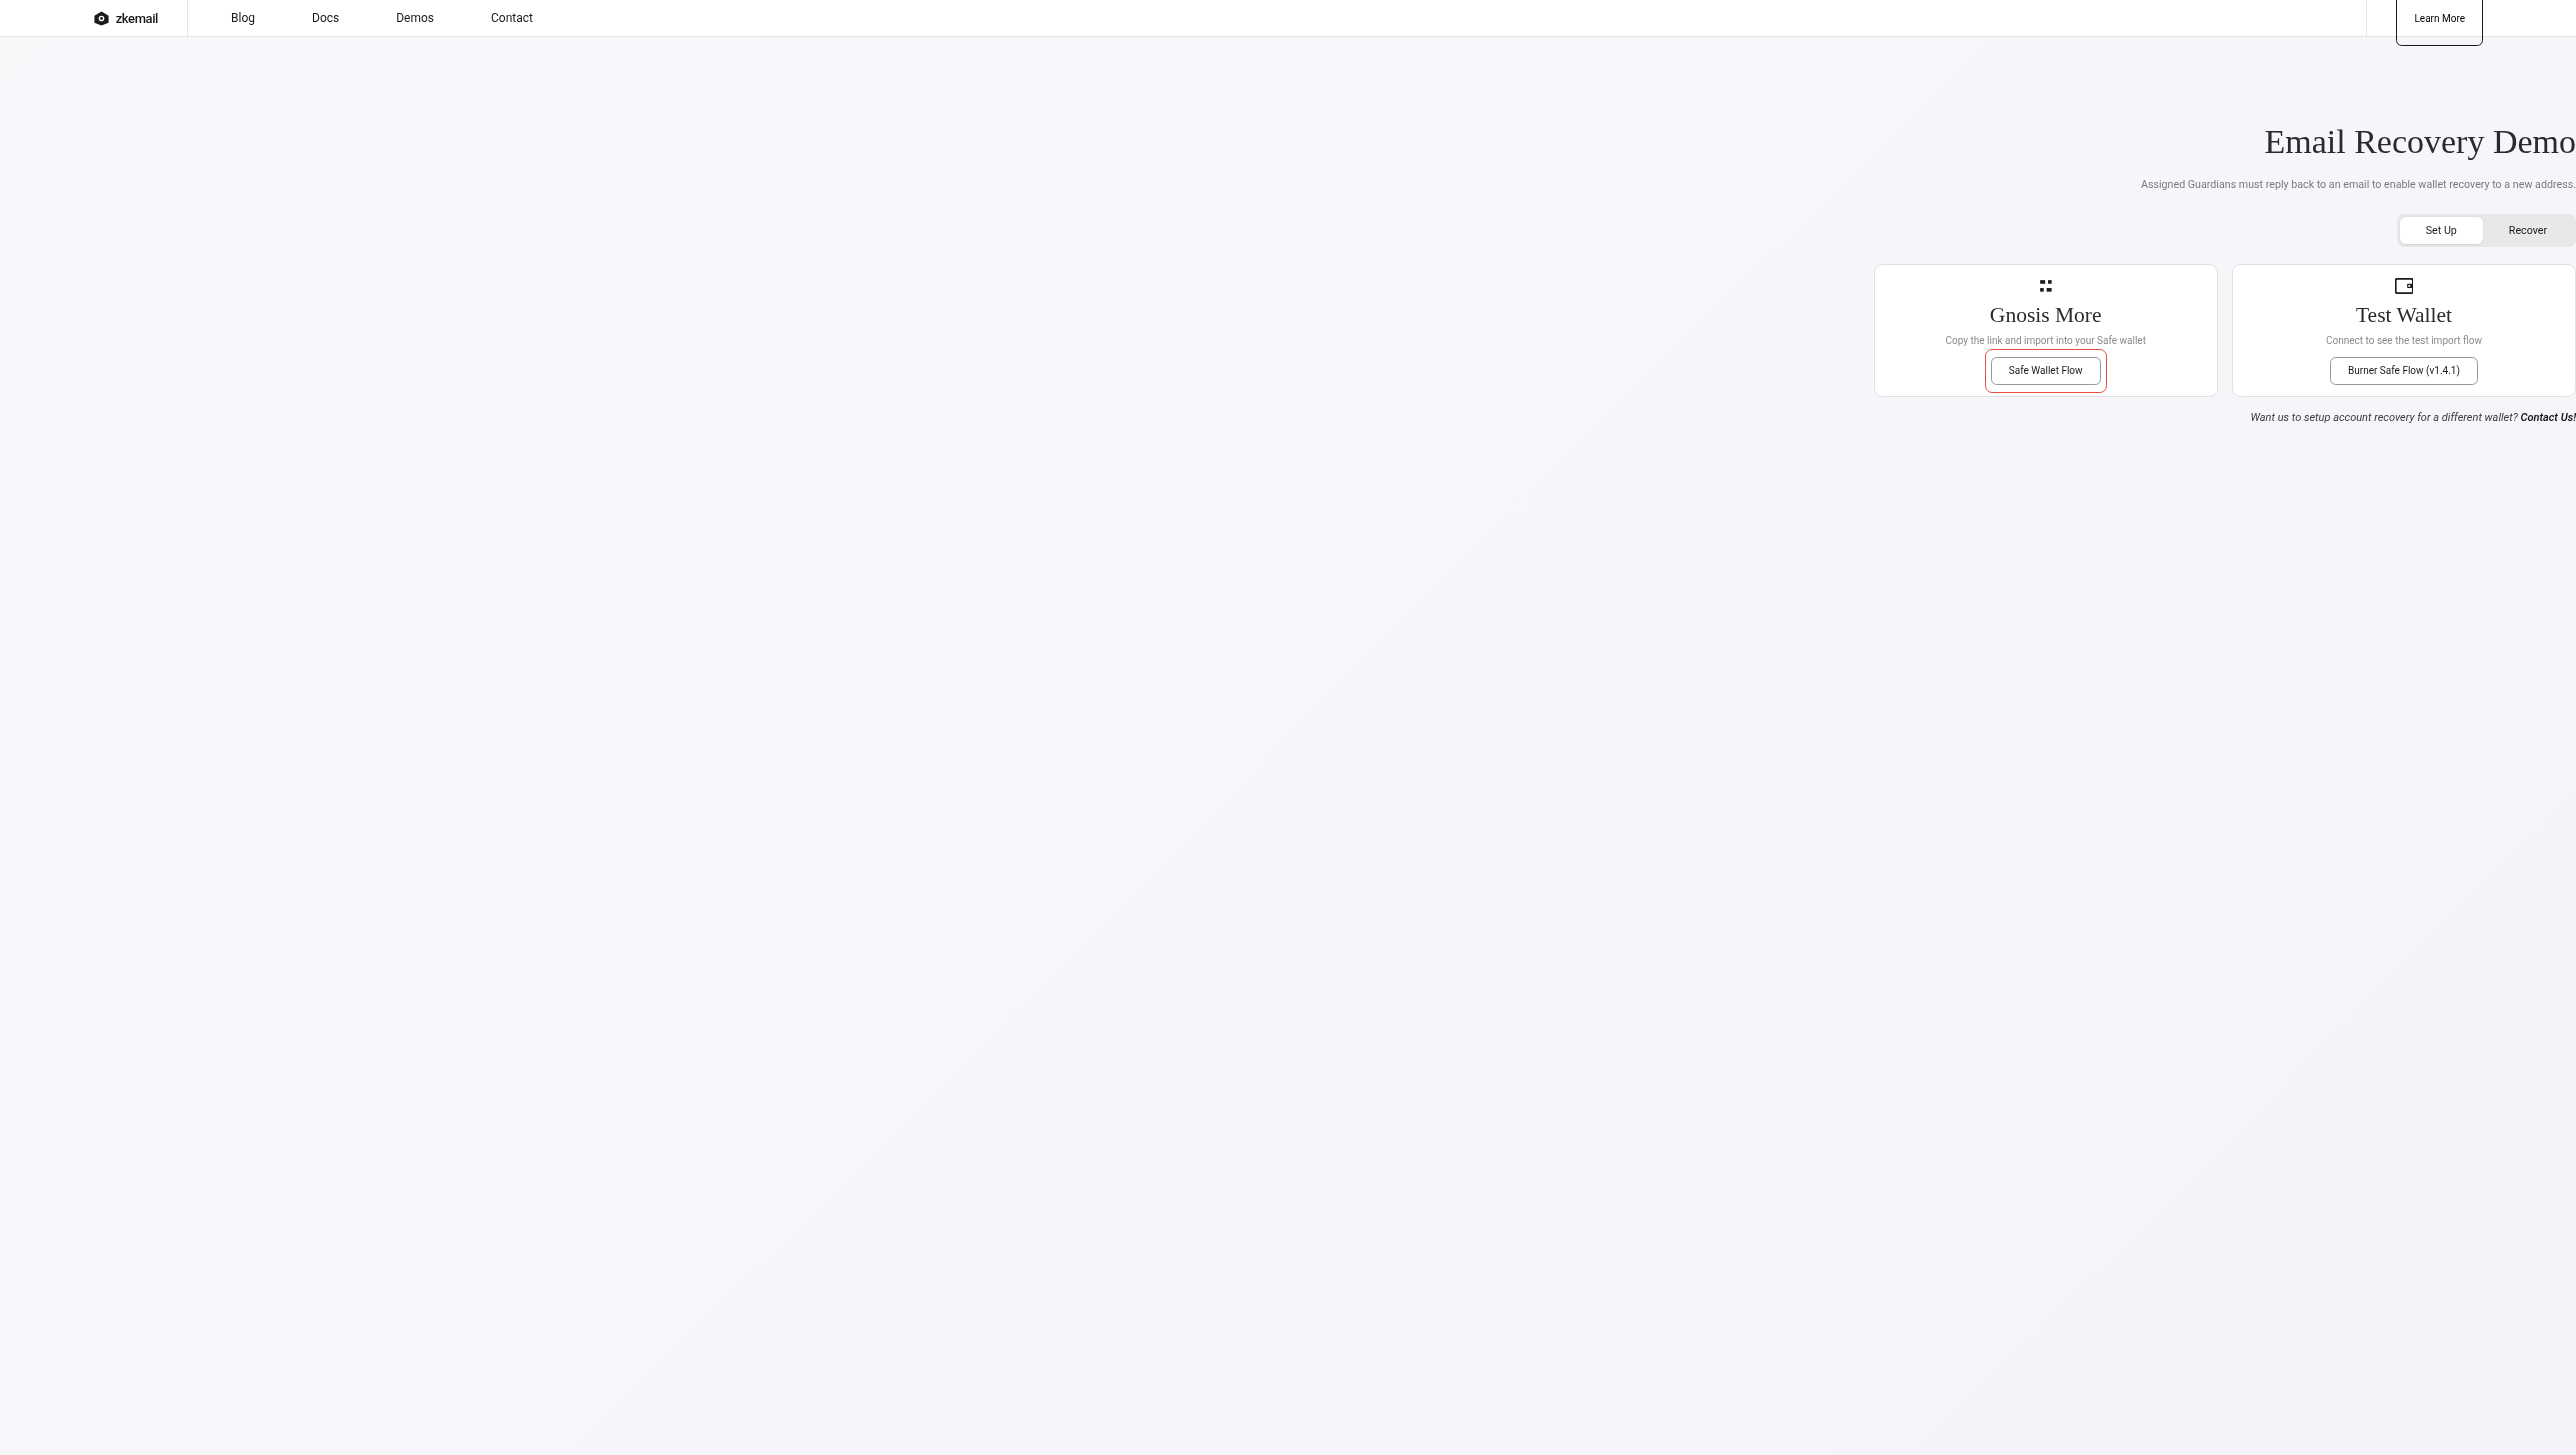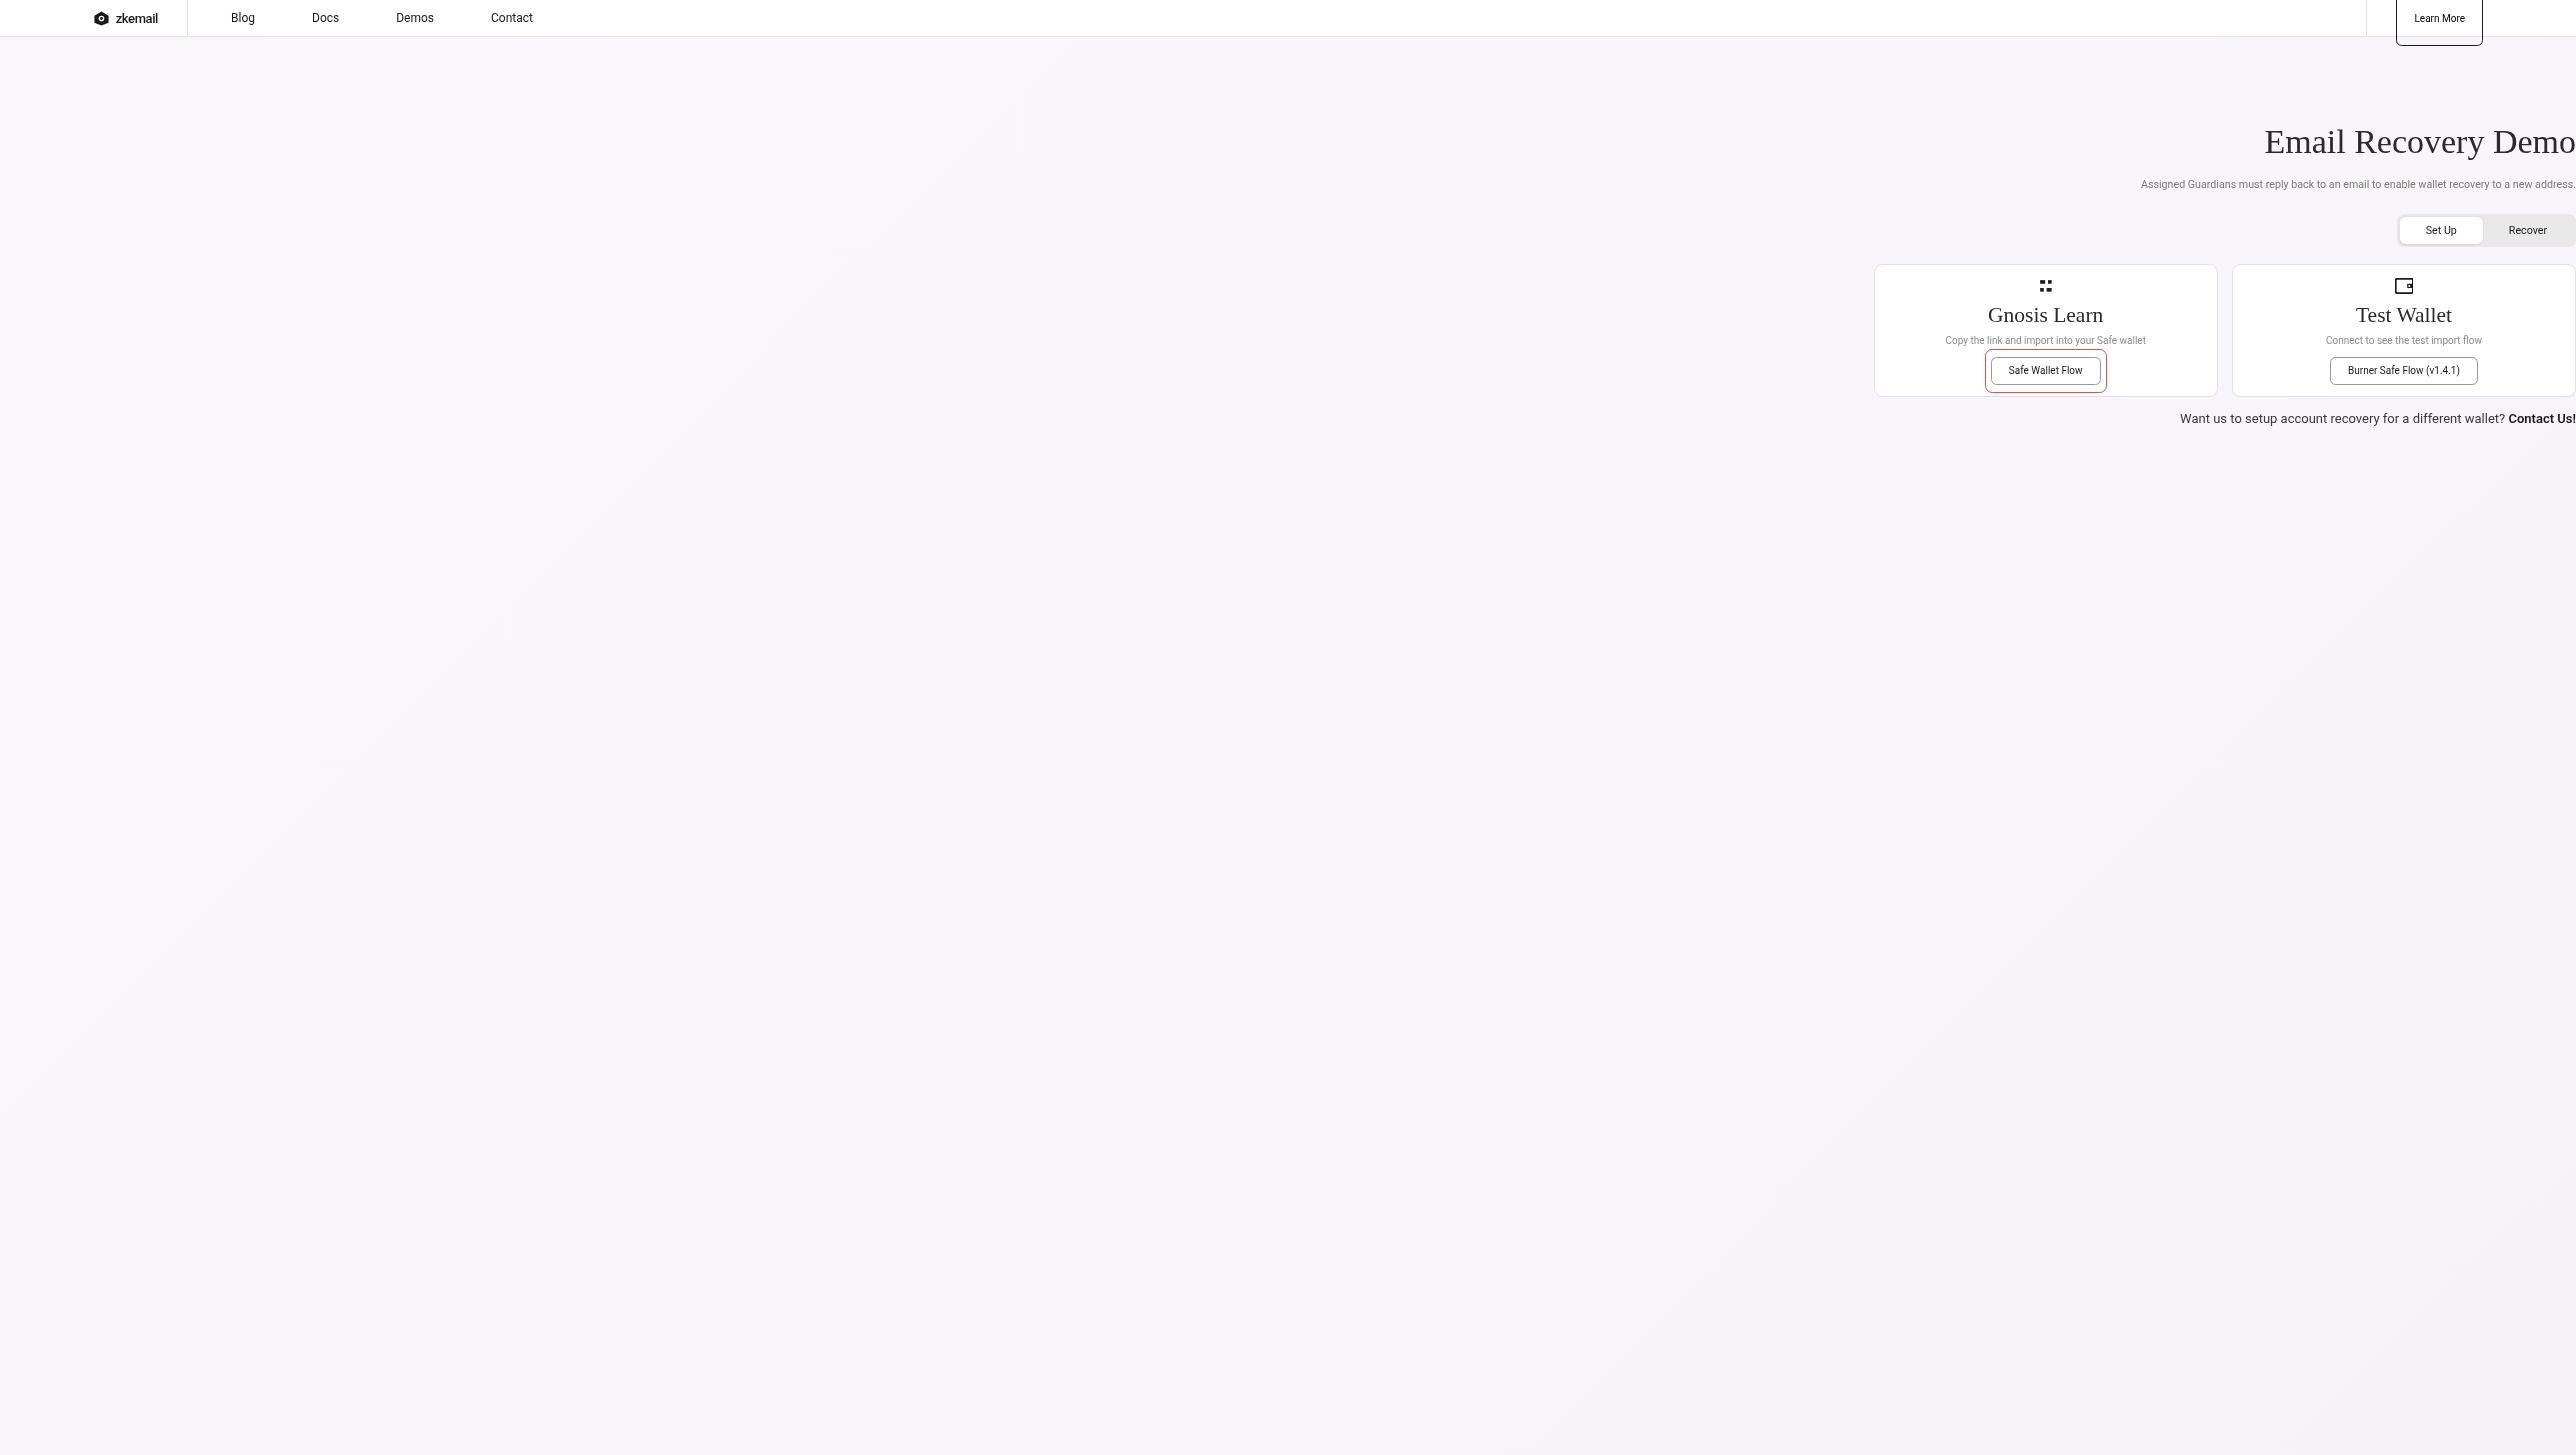--- a/index.html
+++ b/index.html
@@ -182,22 +182,23 @@
       border-radius: 7.2px;
       bottom: 2.9px;
       left: 50%;
       transform: translateX(-50%);
       width: 122px;
       height: 44px;
       pointer-events: none;
     }
     
     .footer-text {
-      font-size: 13px;
+      font-size: 11px;
       color: #3a3a3a;
+      font-style: italic;
     }
     
     .footer-text .contact-link {
       font-weight: 600;
       cursor: pointer;
       color: #1a1a1a;
     }
   </style>
 </head>
 <body>
@@ -238,21 +239,21 @@
   <div class="cards-container">
     <div class="card">
       <div class="card-icon">
         <svg width="15.8" height="15.8" viewBox="0 0 22 22" fill="none">
           <rect x="3" y="3" width="7" height="5" fill="#1a1a1a"></rect>
           <rect x="12" y="14" width="7" height="5" fill="#1a1a1a"></rect>
           <rect x="3" y="14" width="5" height="5" fill="#1a1a1a"></rect>
           <rect x="14" y="3" width="5" height="5" fill="#1a1a1a"></rect>
         </svg>
       </div>
-      <h2 class="card-title">Gnosis Learn</h2>
+      <h2 class="card-title">Gnosis More</h2>
       <p class="card-subtitle">Copy the link and import into your Safe wallet</p>
       <button class="card-button">Safe Wallet Flow</button>
       <div class="highlight-box"></div>
     </div>
 
     <div class="card">
       <div class="card-icon">
         <svg width="18.6" height="15.8" viewBox="0 0 26 22" fill="none">
           <rect x="1" y="1" width="24" height="20" rx="2" stroke="#1a1a1a" stroke-width="2.5" fill="none"></rect>
           <rect x="17" y="8" width="8" height="6" rx="1" fill="#1a1a1a"></rect>

